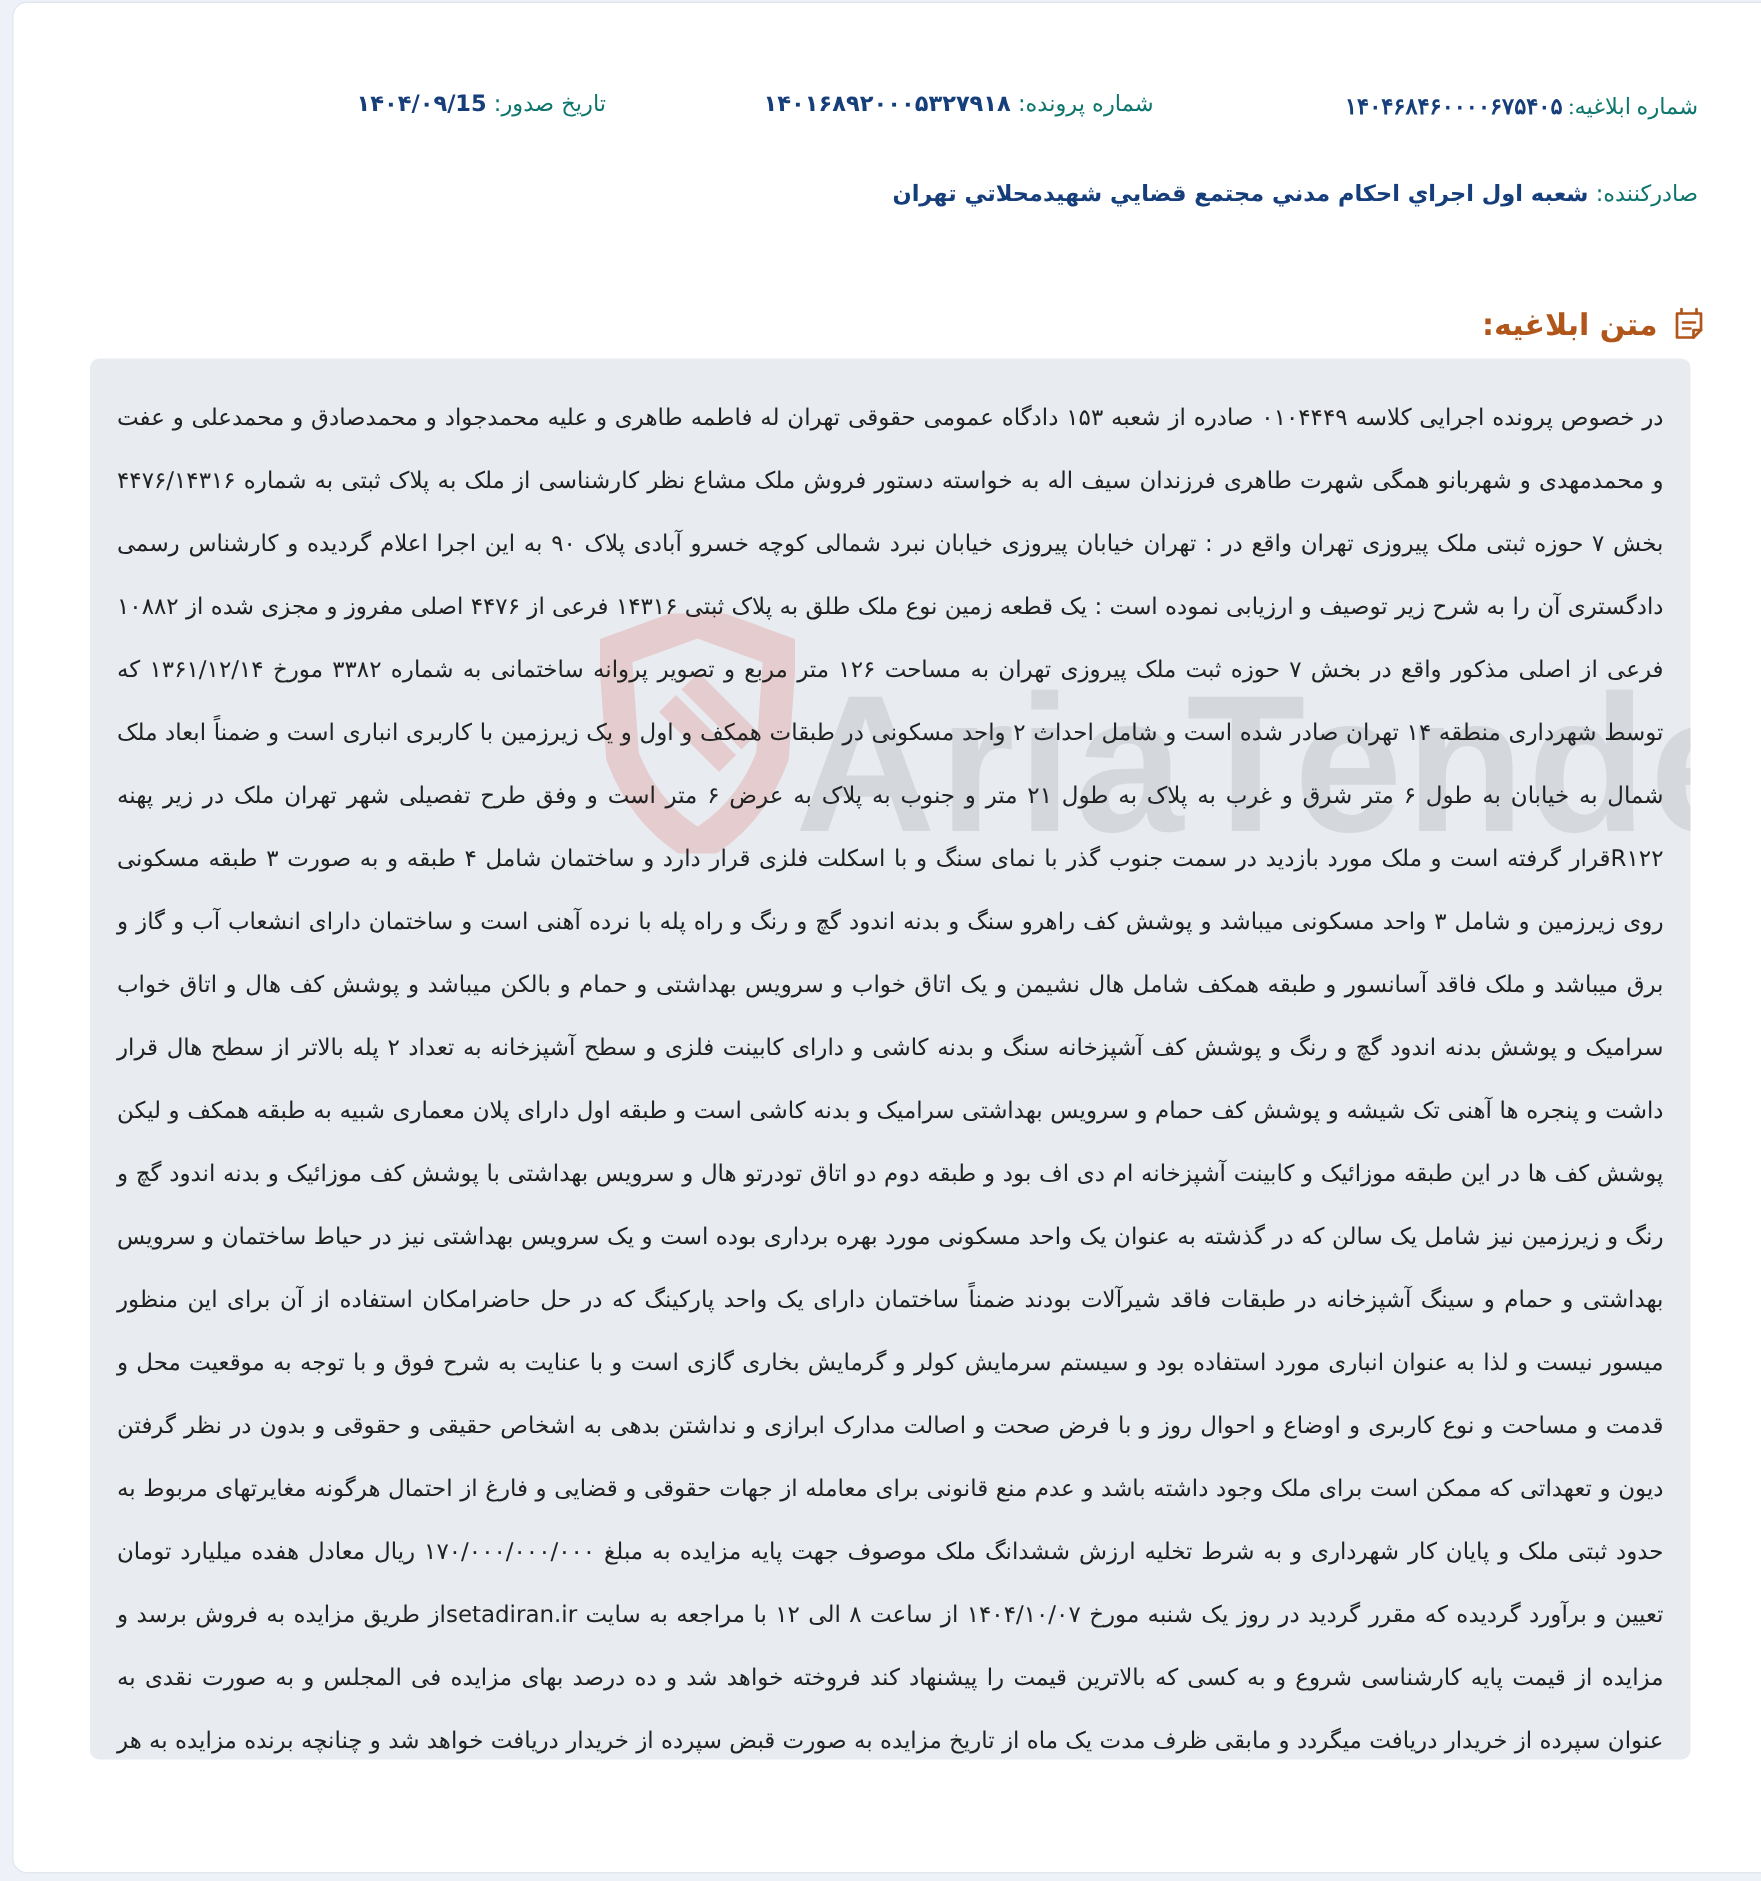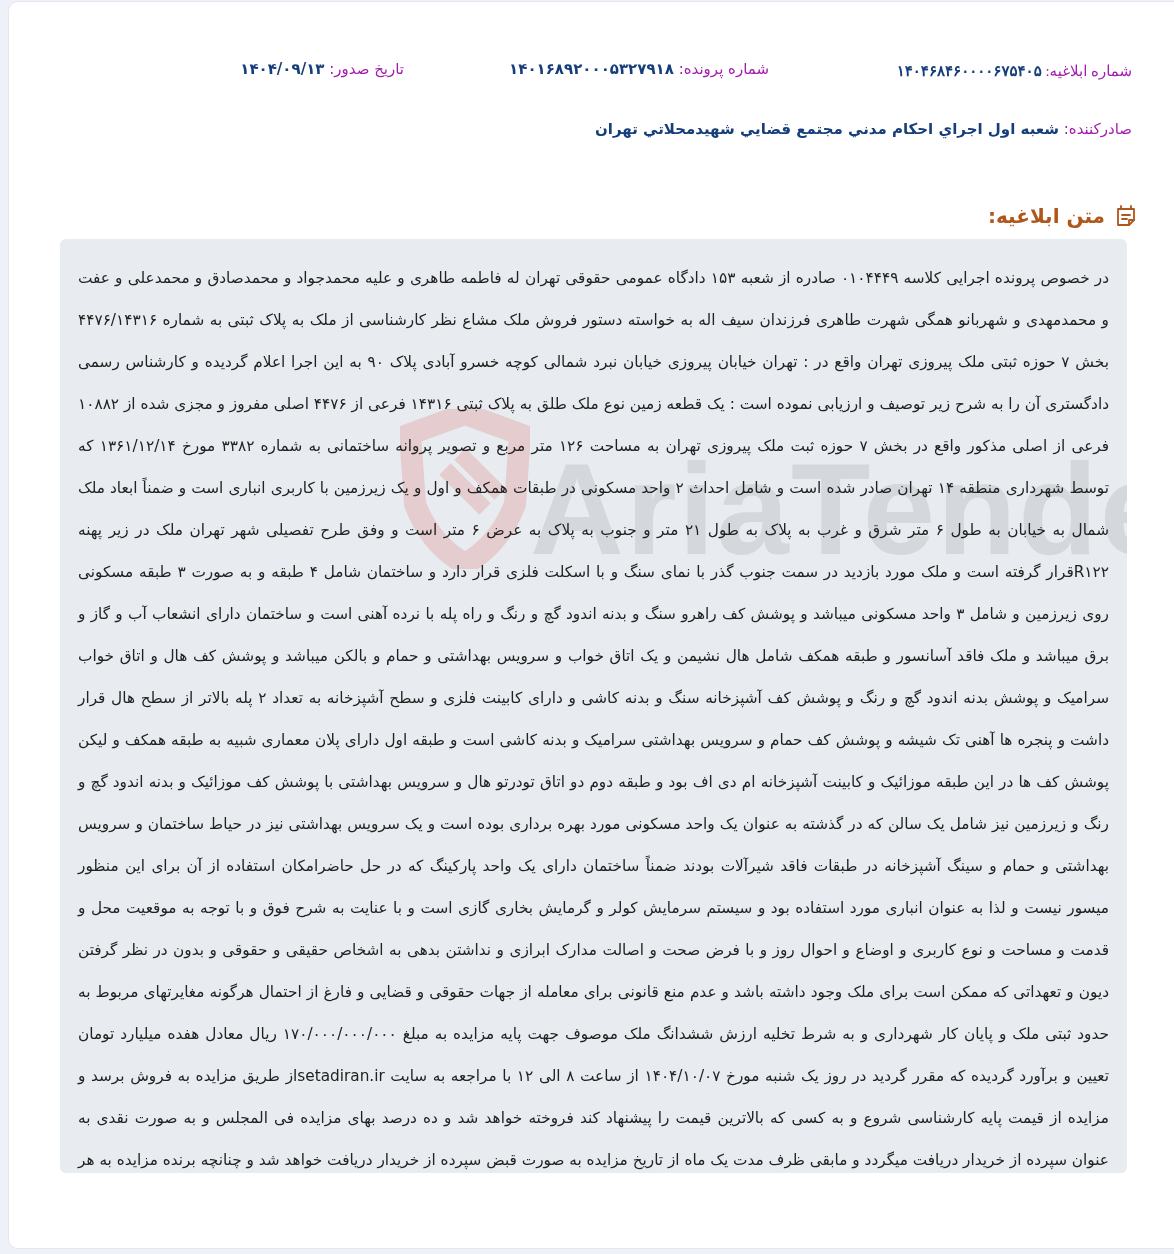--- a/index.html
+++ b/index.html
@@ -14,21 +14,21 @@
       position: absolute; left: 8px; top: 1px; width: 1180px; height: 1248px;
       background: #ffffff;
       border-radius: 10px;
       border: 1px solid #e3e8f0;
       box-sizing: border-box;
     }
     .meta {
       position: absolute; direction: rtl;
       font-size: 15px; white-space: nowrap;
     }
-    .meta .lbl { color: #a21caf; }
+    .meta .lbl { color: #0f766e; }
     .meta .val { color: #163e7a; font-weight: bold; }
     .section-title {
       position: absolute; right: 48px; top: 201px;
       direction: rtl; display: flex; align-items: center; gap: 8px;
       color: #b0561a; font-weight: bold; font-size: 20px;
     }
     .section-title svg { width: 26px; height: 26px; }
     .body-box {
       position: absolute; left: 60px; top: 239px; width: 1067px; height: 934px;
       background: #e8ebef; border-radius: 6px;
@@ -65,21 +65,21 @@
     <span class="val">۱۴۰۴۶۸۴۶۰۰۰۰۶۷۵۴۰۵</span>
   </div>
 
   <div class="meta" style="right:418px; top:58px;">
     <span class="lbl">شماره پرونده:</span>
     <span class="val">۱۴۰۱۶۸۹۲۰۰۰۵۳۲۷۹۱۸</span>
   </div>
 
   <div class="meta" style="right:783px; top:58px;">
     <span class="lbl">تاریخ صدور:</span>
-    <span class="val">۱۴۰۴/۰۹/۱۳</span>
+    <span class="val">۱۴۰۴/۰۹/15</span>
   </div>
 
   <div class="meta" style="right:55px; top:118px;">
     <span class="lbl">صادرکننده:</span>
     <span class="val">شعبه اول اجراي احكام مدني مجتمع قضايي شهيدمحلاتي تهران</span>
   </div>
 
 
   <div class="section-title">
     <svg viewBox="0 0 26 26" fill="none" stroke="#b0561a" stroke-width="1.8" stroke-linecap="round" stroke-linejoin="round">

